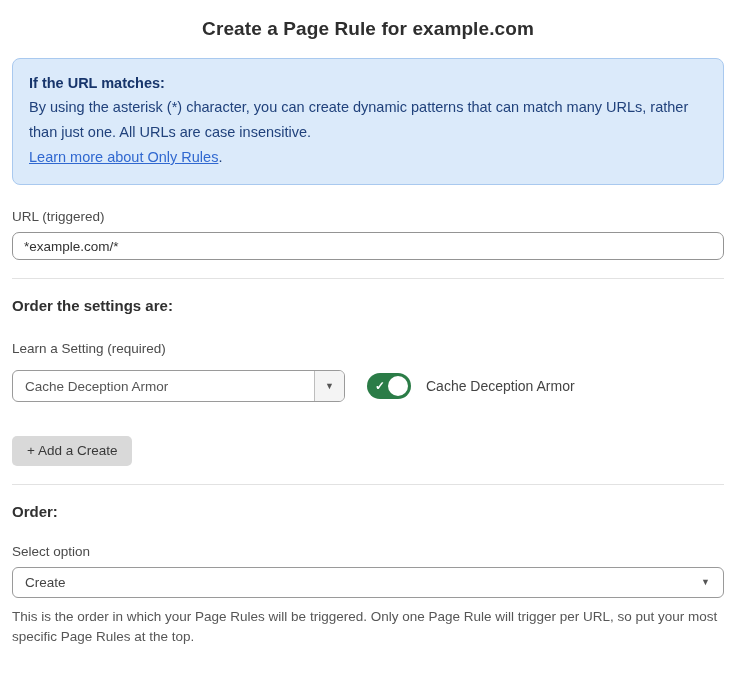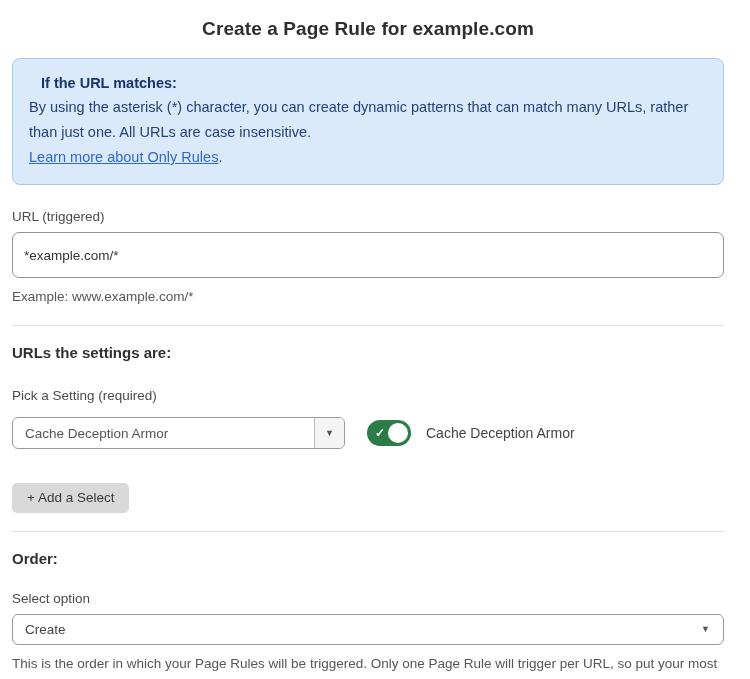--- a/index.html
+++ b/index.html
@@ -26,21 +26,20 @@
     border: 1px solid var(--info-border, #a9c9ef);
     border-radius: 8px;
     padding: 12px 16px 14px 16px;
     margin-bottom: 24px;
   }
   .info-heading {
     font-size: 14.5px;
     font-weight: 700;
     color: var(--info-heading, #17356b);
     line-height: 24px;
-    margin-left: 12px;
   }
   .info-body {
     font-size: 14.5px;
     color: var(--info-text, #21427c);
     line-height: 25px;
     max-width: 672px;
   }
   .info-link-line {
     font-size: 14.5px;
     color: var(--info-text, #21427c);
@@ -52,21 +51,21 @@
     cursor: pointer;
   }
 
   .field-label {
     font-size: 13.5px;
     color: #4b4b4b;
     margin-bottom: 8px;
   }
   .text-input {
     width: 100%;
-    height: 46px;
+    height: 28px;
     border: 1px solid #949494;
     border-radius: 7px;
     padding: 0 11px;
     font-family: "Liberation Sans", sans-serif;
     font-size: 13.5px;
     color: #333333;
     background: #ffffff;
     outline: none;
   }
   .helper-text {
@@ -198,43 +197,42 @@
   <h1 class="page-title">Create a Page Rule for example.com</h1>
 
   <div class="info-box">
     <div class="info-heading">If the URL matches:</div>
     <div class="info-body">By using the asterisk (*) character, you can create dynamic patterns that can match many URLs, rather than just one. All URLs are case insensitive.</div>
     <div class="info-link-line"><a class="info-link">Learn more about Only Rules</a><span>.</span></div>
   </div>
 
   <div class="field-label">URL (triggered)</div>
   <input class="text-input" type="text" value="*example.com/*" style="">
-  <div class="helper-text">Example: www.example.com/*</div>
 
   <hr class="divider">
 
-  <div class="section-heading">URLs the settings are:</div>
-
-  <div class="field-label picker-label">Pick a Setting (required)</div>
+  <div class="section-heading">Order the settings are:</div>
+
+  <div class="field-label picker-label">Learn a Setting (required)</div>
 
   <div class="setting-row">
     <div class="select-box">
       <div class="select-value">Cache Deception Armor</div>
       <div class="select-arrow-section">
         <span class="arrow-glyph">▼</span>
       </div>
     </div>
     <div class="toggle">
       <span class="toggle-check">✓</span>
       <span class="toggle-knob"></span>
     </div>
     <div class="toggle-label">Cache Deception Armor</div>
   </div>
 
-  <button class="btn btn-gray add-setting-btn">+ Add a Select</button>
+  <button class="btn btn-gray add-setting-btn">+ Add a Create</button>
 
   <hr class="divider">
 
   <div class="section-heading order-heading">Order:</div>
 
   <div class="field-label order-label">Select option</div>
 
   <div class="select-box full-select">
     <div class="select-value">Create</div>
     <div class="select-arrow-plain">

